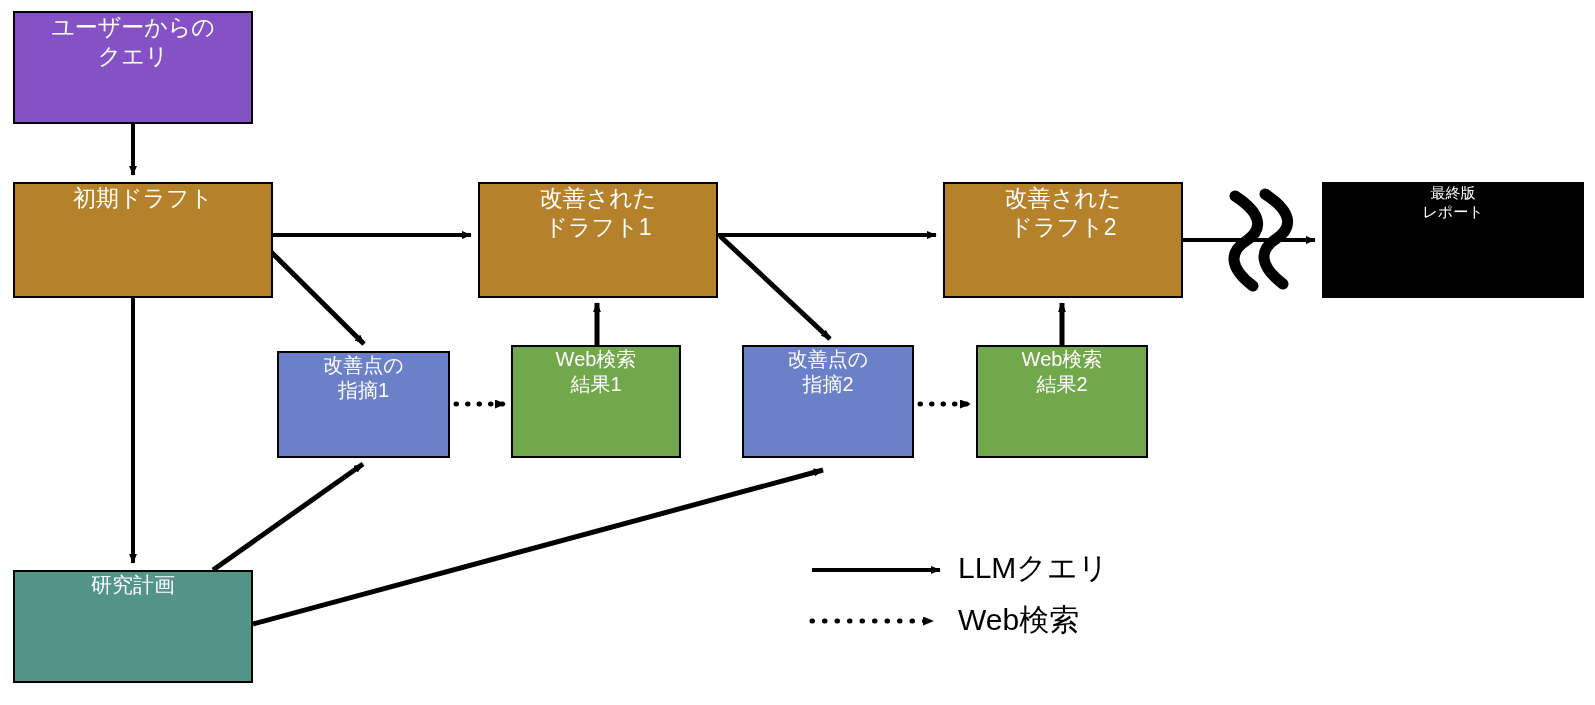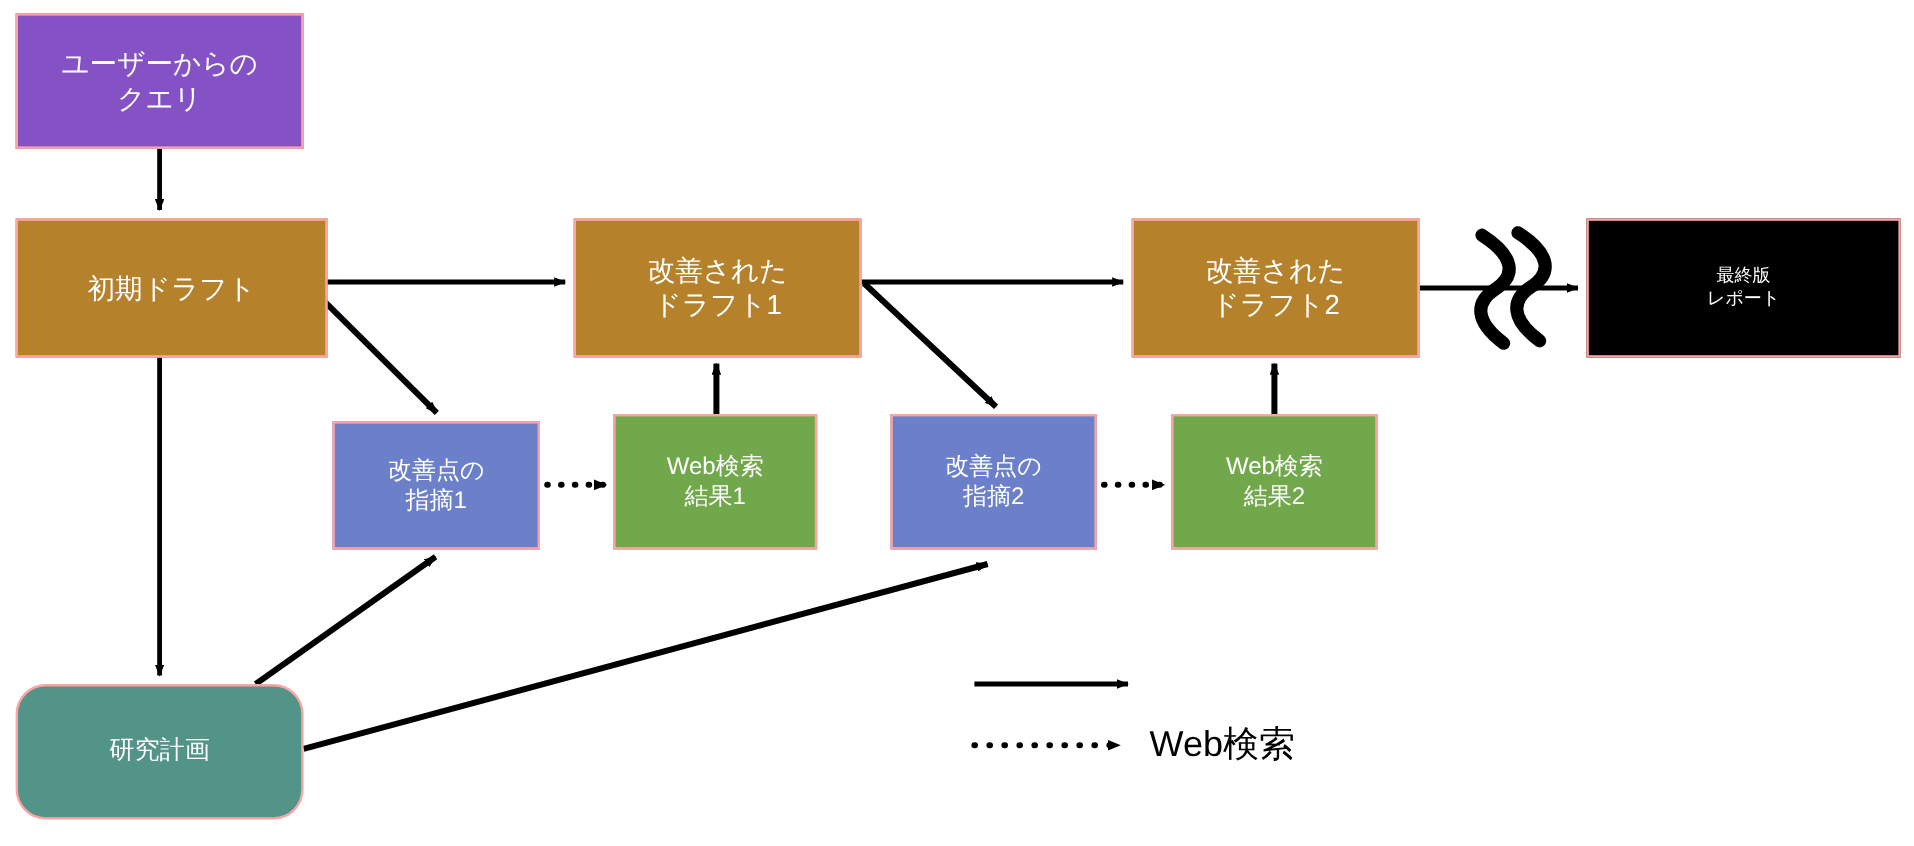--- a/index.html
+++ b/index.html
@@ -21,23 +21,22 @@
   #flow-svg {
     position: absolute;
     left: 0;
     top: 0;
     width: 1595px;
     height: 705px;
   }
   .node-box {
     position: absolute;
     box-sizing: border-box;
-    border: 2px solid #fca5a5;
+    border: 2px solid #000000;
     display: flex;
-    align-items: center;
     justify-content: center;
     text-align: center;
     color: #ffffff;
     line-height: 1.25;
     z-index: 3;
     user-select: none;
   }
   .node-label {
     display: block;
     white-space: pre-line;
@@ -138,20 +137,21 @@
   <div class="node-box" style="left:742px; top:345px; width:172px; height:113px; background:#6b80c8; font-size:20px;">
     <span class="node-label">改善点の
 指摘2</span>
   </div>
 
   <div class="node-box" style="left:976px; top:345px; width:172px; height:113px; background:#72a84c; font-size:20px;">
     <span class="node-label">Web検索
 結果2</span>
   </div>
 
-  <div class="node-box" style="left:13px; top:570px; width:240px; height:113px; background:#539489; font-size:21px;border-radius:25px;">
+  <div class="node-box" style="left:13px; top:570px; width:240px; height:113px; background:#539489; font-size:21px;">
     <span class="node-label">研究計画</span>
   </div>
 
+  <span class="legend-label" style="left:958px; top:548px; font-size:30px;">LLMクエリ</span>
 
   <span class="legend-label" style="left:958px; top:600px; font-size:30px;">Web検索</span>
 
 </div>
 
 </body></html>

